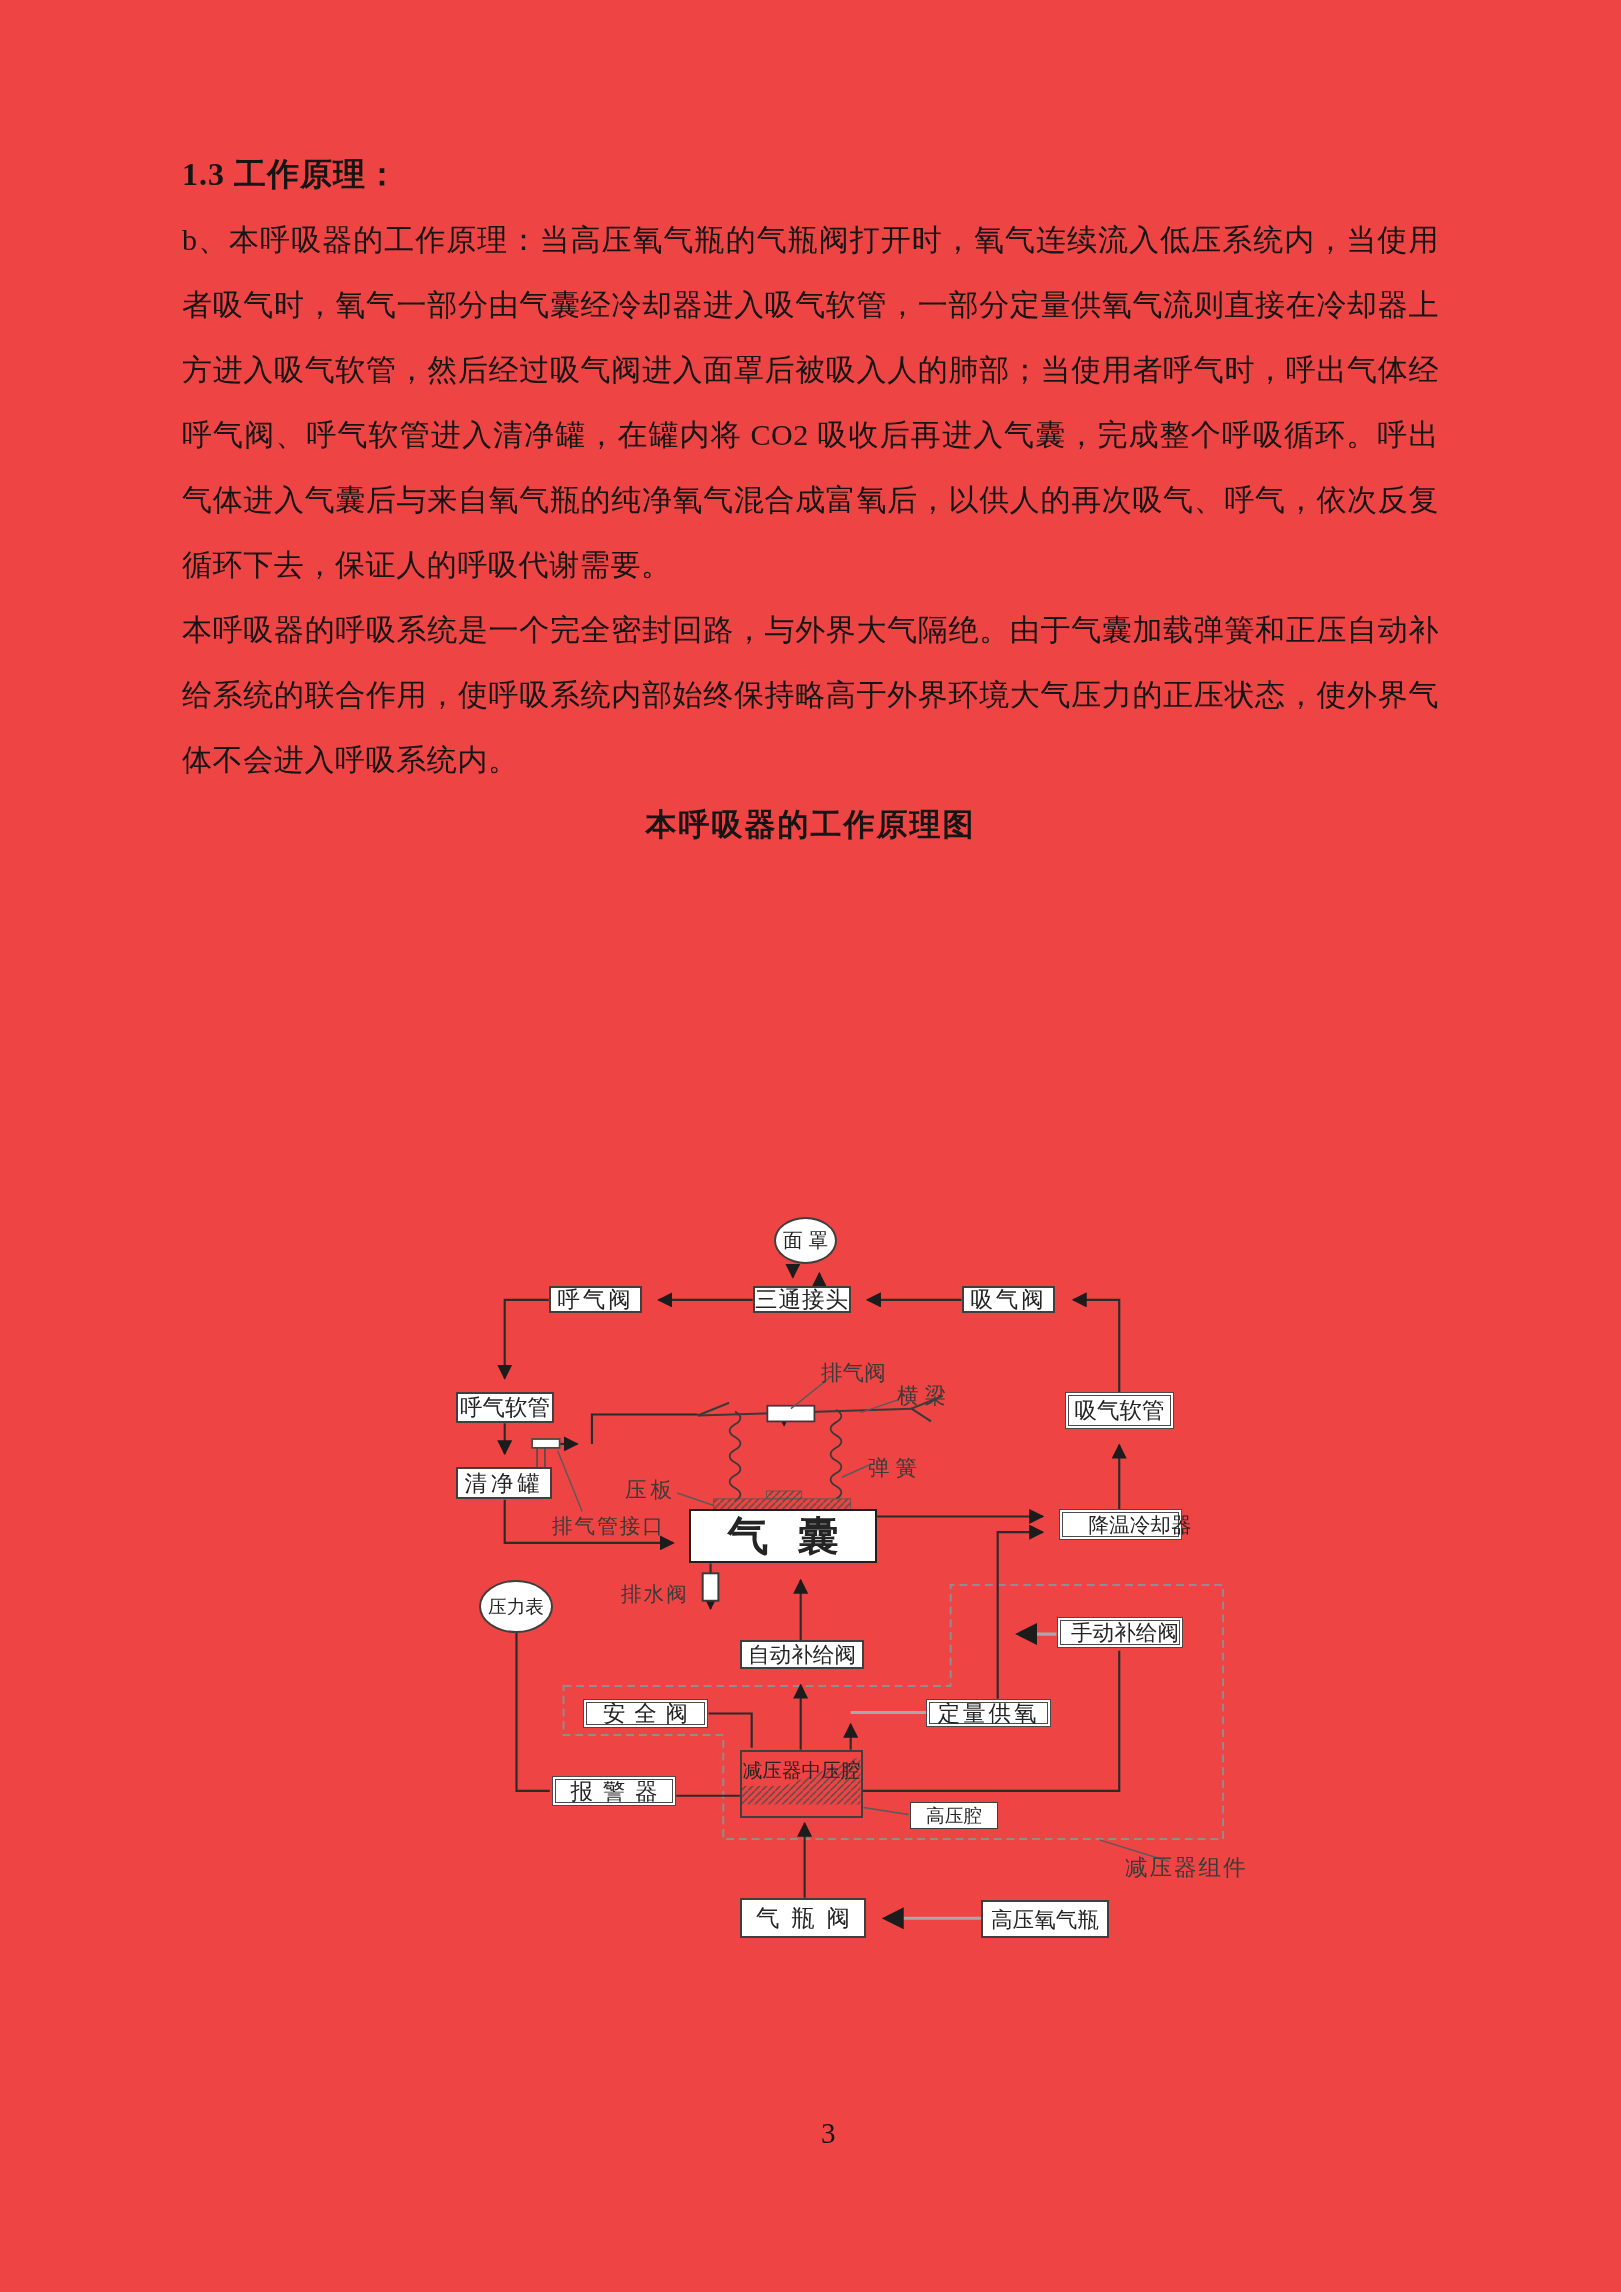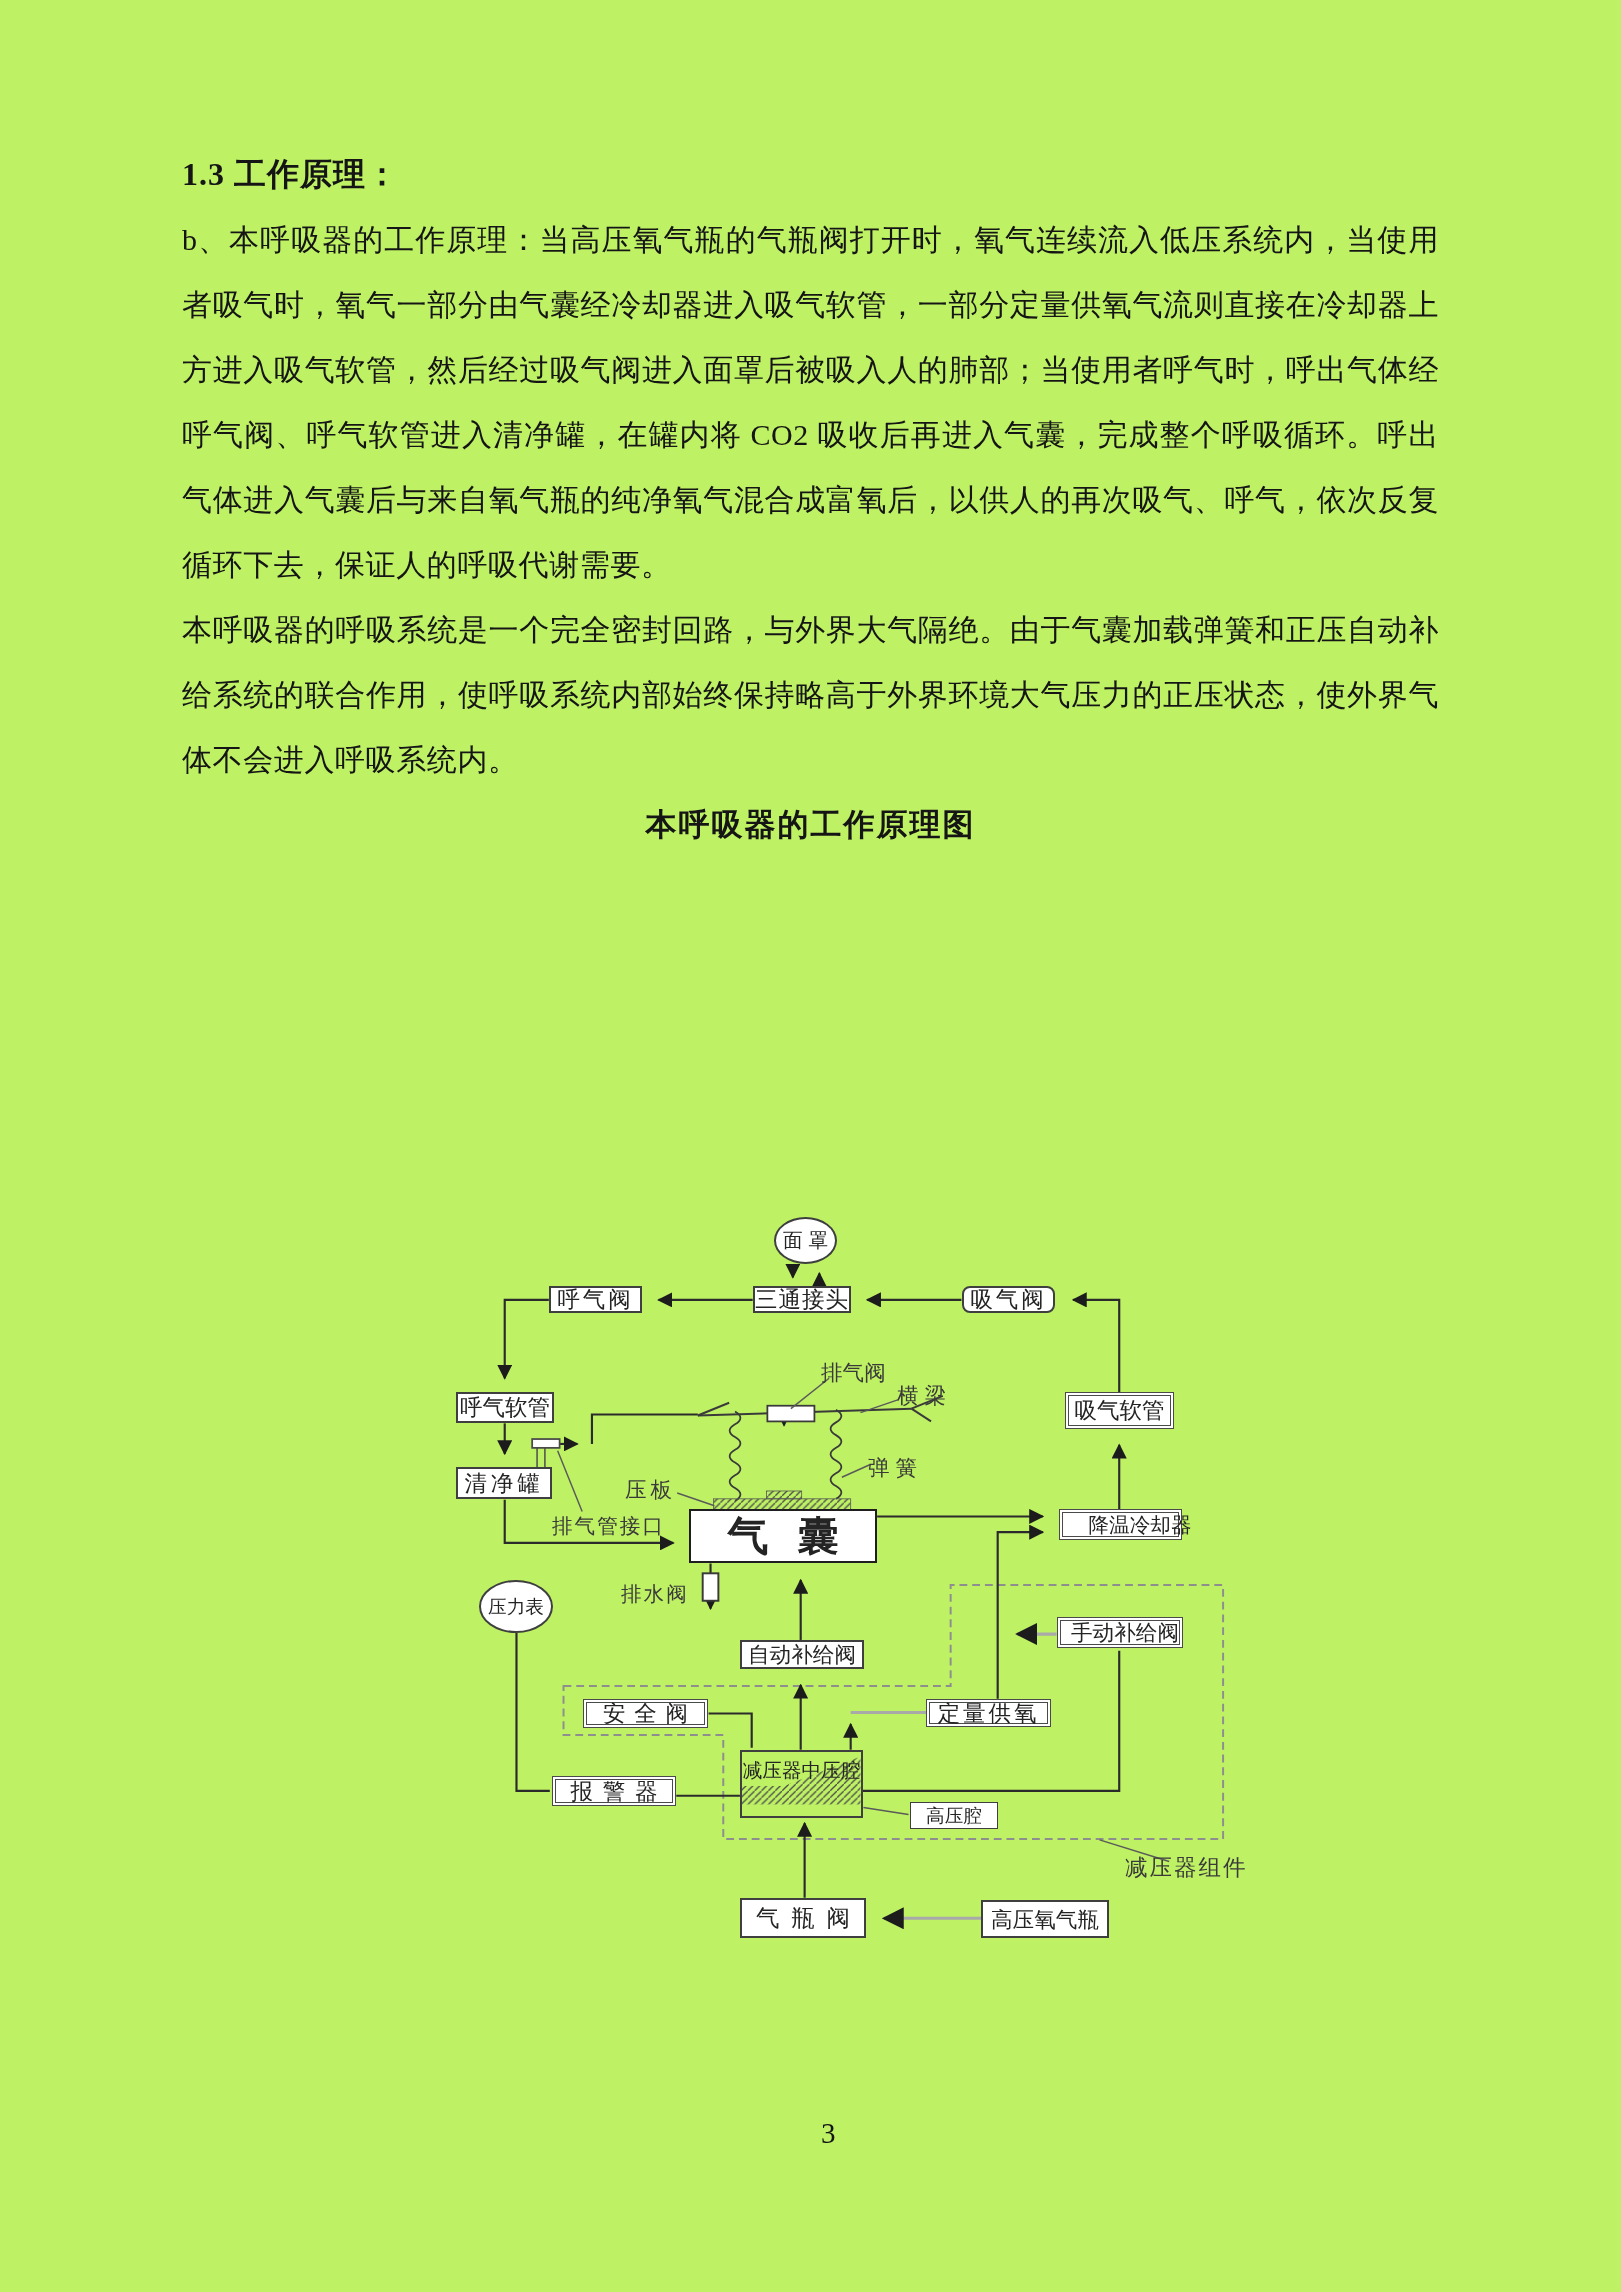--- a/index.html
+++ b/index.html
@@ -1,16 +1,16 @@
 <!DOCTYPE html>
 <html><head>
 <meta charset="utf-8">
 <style>
   html,body{margin:0;padding:0;background:#e8e8e8;}
-  #page{position:relative;width:1621px;height:2293px;background:#bef264;
+  #page{position:relative;width:1621px;height:2293px;background:#ef4444;
         font-family:"Liberation Serif","DejaVu Serif",serif;color:#151515;overflow:hidden;}
   
   #textflow{position:absolute;left:182px;top:142px;width:1257px;}
   .heading{font-size:32px;font-weight:700;line-height:65px;letter-spacing:1px;}
   .para{font-size:30px;line-height:65px;text-align:justify;letter-spacing:0.6px;}
   .fig-title{font-size:31px;font-weight:700;line-height:65px;text-align:center;letter-spacing:2px;}
   #pageno{position:absolute;left:821px;top:2117px;font-size:29px;}
   
   svg{position:absolute;left:0;top:0;z-index:1;}
   .dbox,.lbl,.ell{position:absolute;z-index:2;display:flex;align-items:center;justify-content:center;
@@ -111,21 +111,21 @@
       <line x1="594" y1="1542" x2="569" y2="1480"></line>
       <line x1="881" y1="1844" x2="927" y2="1851"></line>
       <line x1="1122" y1="1877" x2="1193" y2="1899"></line>
     </g>
   </svg>
 
   <div class="ell" style="left:774px;top:1217px;width:63px;height:47px;font-size:19.6px;letter-spacing:5.9px;text-indent:5.9px;">面罩</div>
 
   <div class="dbox" style="left:549px;top:1286px;width:93px;height:27.4px;letter-spacing:2.9px;">呼气阀</div>
   <div class="dbox" style="left:753px;top:1286px;width:98px;height:27.4px;letter-spacing:1px;">三通接头</div>
-  <div class="dbox" style="left:962px;top:1286px;width:93px;height:27.4px;letter-spacing:2.9px;border-radius:8px;">吸气阀</div>
+  <div class="dbox" style="left:962px;top:1286px;width:93px;height:27.4px;letter-spacing:2.9px;">吸气阀</div>
 
   <div class="dbox" style="left:456px;top:1392px;width:98px;height:31px;">呼气软管</div>
   <div class="dbox" style="left:456px;top:1467px;width:96px;height:32px;letter-spacing:3.9px;">清净罐</div>
   <div class="dbox dbl" style="left:1065px;top:1392px;width:109px;height:37px;">吸气软管</div>
 
   <div class="dbox" style="left:689px;top:1509px;width:188px;height:54px;border-width:2.9px;border-color:#1f1f1f;font-size:41px;font-weight:700;letter-spacing:29px;text-indent:29px;">气囊</div>
   <div class="dbox dbl" style="left:1059px;top:1509px;width:123px;height:31px;font-size:20.6px;padding-left:39px;">降温冷却器</div>
 
   <div class="ell" style="left:479px;top:1580px;width:74px;height:53px;font-size:18.6px;">压力表</div>
 

